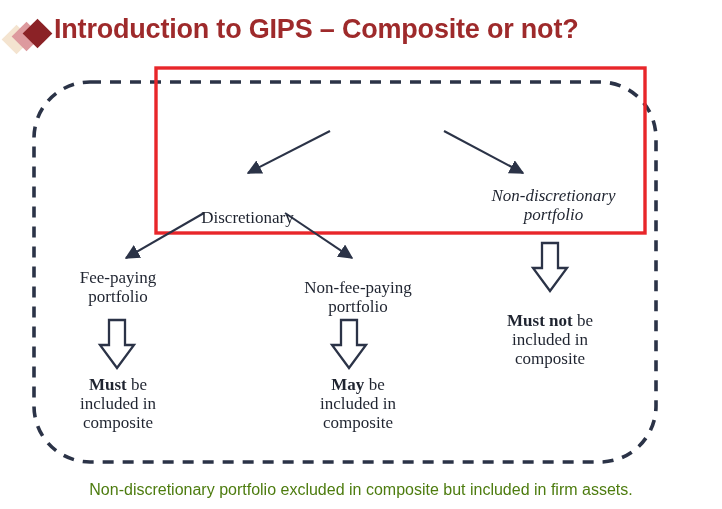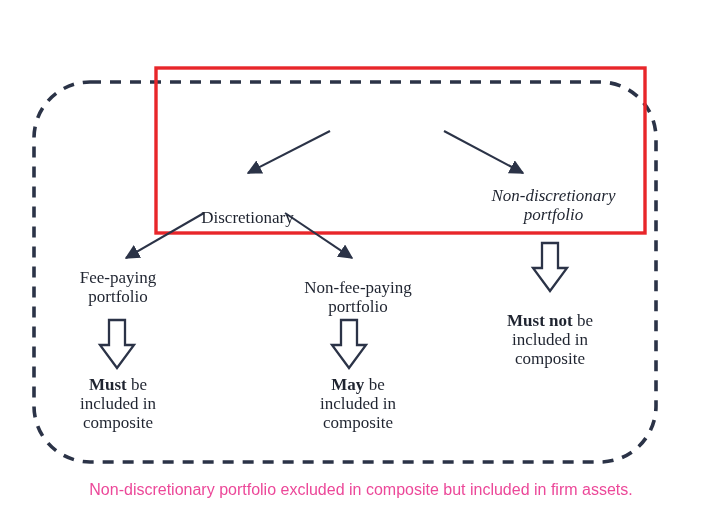--- a/index.html
+++ b/index.html
@@ -87,28 +87,36 @@
 
   
   #caption {
     position: absolute;
     left: 0;
     top: 481px;
     width: 722px;
     text-align: center;
     font-family: "Liberation Sans", sans-serif;
     font-size: 16px;
-    color: #ec4899;
+    color: #4d7c0f;
   }
 </style>
 </head>
 <body>
 
 <div id="slide">
 
+  <div id="title-row">
+    <div id="title-bullet">
+      <span class="dia d1"></span>
+      <span class="dia d2"></span>
+      <span class="dia d3"></span>
+    </div>
+    <div id="page-title">Introduction to GIPS – Composite or not?</div>
+  </div>
 
   <svg id="diagram" viewBox="0 0 722 509" xmlns="http://www.w3.org/2000/svg">
     <defs>
       <marker id="ah" viewBox="0 0 10 10" refX="9" refY="5" markerWidth="7" markerHeight="7" orient="auto-start-reverse">
         <path d="M 0 0 L 10 5 L 0 10 z" fill="#2b3347"></path>
       </marker>
     </defs>
 
     <rect x="34" y="82" width="622" height="380" rx="56" ry="56" fill="none" stroke="#2b3347" stroke-width="3.6" stroke-dasharray="11 9" stroke-linecap="butt"></rect>
 

